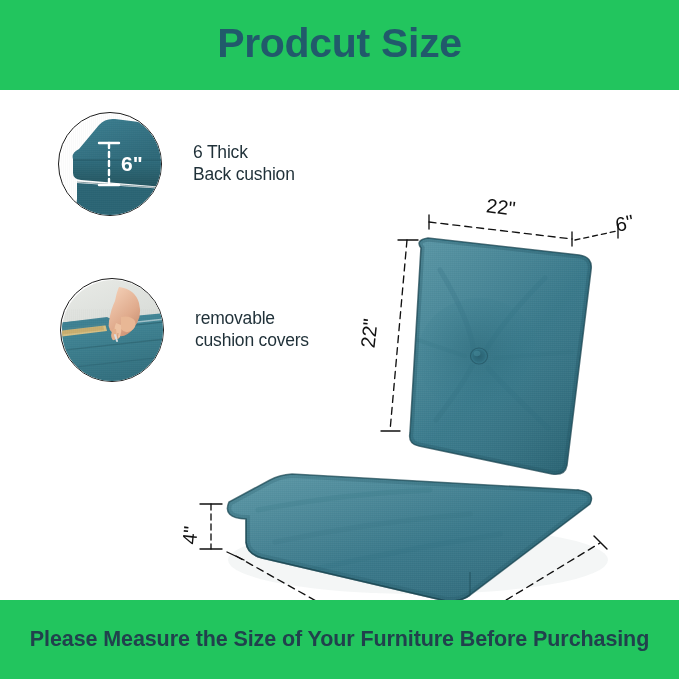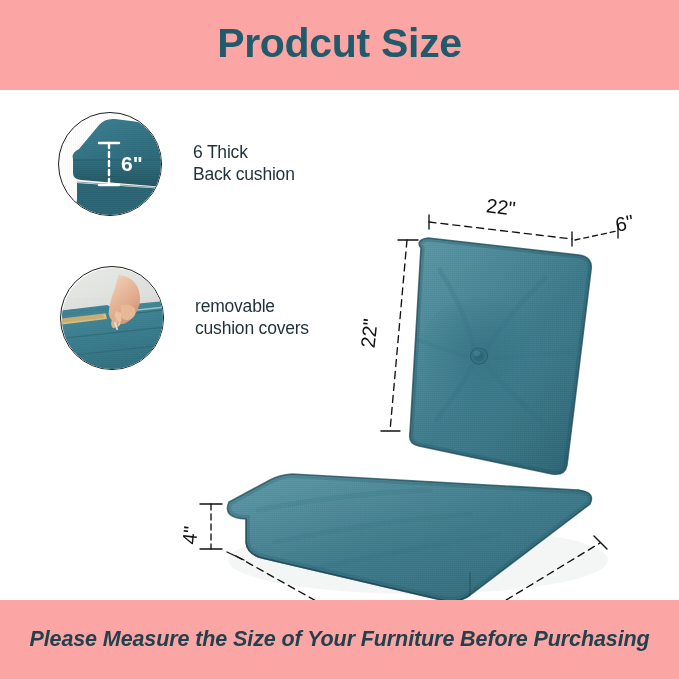--- a/index.html
+++ b/index.html
@@ -14,21 +14,21 @@
     overflow: hidden;
     font-family: "Liberation Sans", sans-serif;
     -webkit-font-smoothing: antialiased;
   }
 
   
   .banner {
     position: absolute;
     left: 0;
     width: 679px;
-    background: #fca5a5;
+    background: #22c55e;
     display: flex;
     align-items: center;
     justify-content: center;
     text-align: center;
     box-sizing: border-box;
   }
   #header-banner {
     top: 0;
     height: 90px;
   }
@@ -46,21 +46,20 @@
     padding-bottom: 4px;
   }
   #footer-note {
     font-size: 21.5px;
     font-weight: bold;
     color: #21414d;
     line-height: 1.28;
     margin: 0;
     padding: 0 28px;
     letter-spacing: -0.1px;
-    font-style: italic;
   }
 
   
   #product-canvas {
     position: absolute;
     top: 90px;
     left: 0;
     width: 679px;
     height: 510px;
     background: #ffffff;
@@ -72,21 +71,21 @@
     display: block;
   }
 
   
   .feature {
     position: absolute;
     display: flex;
     align-items: center;
   }
   #feature-back-thickness { left: 58px; top: 22px; }
-  #feature-removable-covers { left: 60px; top: 176px; }
+  #feature-removable-covers { left: 60px; top: 188px; }
 
   .feature-circle {
     width: 104px;
     height: 104px;
     border-radius: 50%;
     overflow: hidden;
     position: relative;
     flex: none;
     border: 1.4px solid #1d1d1d;
     box-sizing: border-box;

